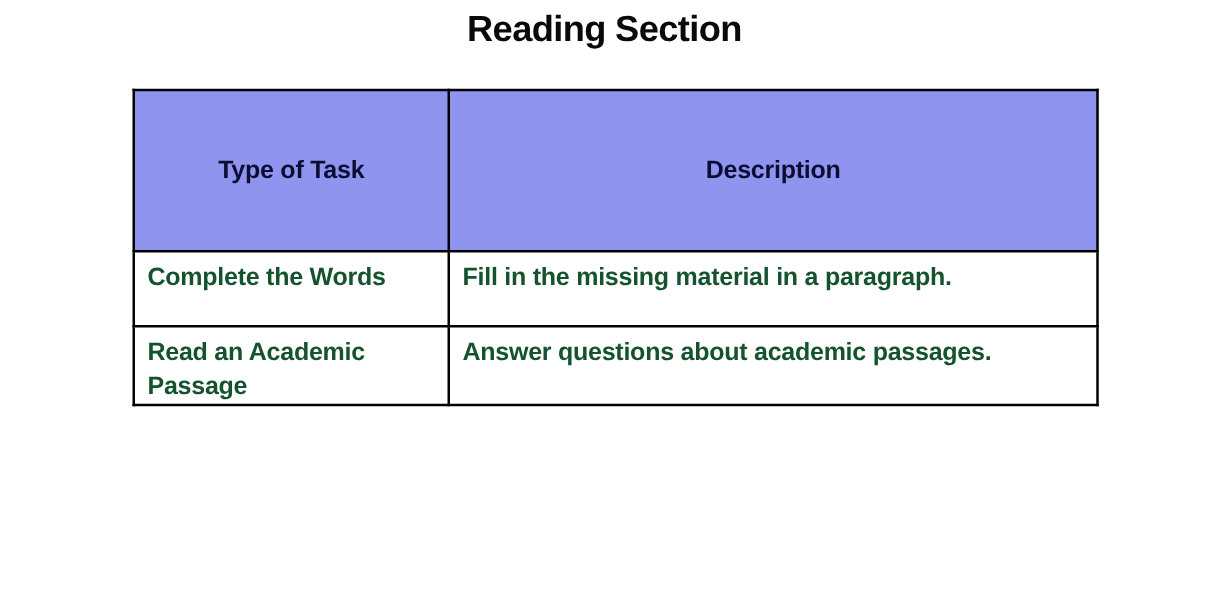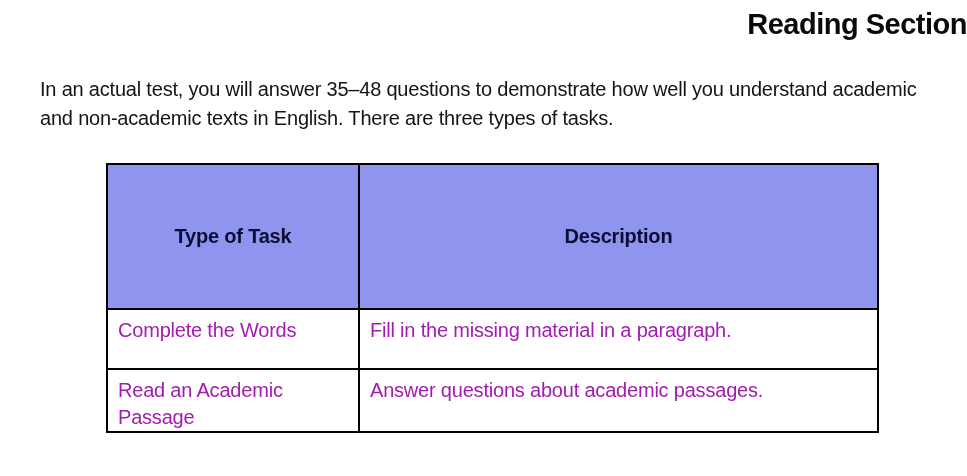--- a/index.html
+++ b/index.html
@@ -14,21 +14,21 @@
   }
 
   .page {
     width: 967px;
     height: 476px;
     position: relative;
   }
 
   .page-title {
     margin-top: 8px;
-    text-align: right;
+    text-align: center;
     font-size: 29px;
     font-weight: 700;
     letter-spacing: -0.5px;
     color: #0a0a0a;
   }
 
   .intro {
     margin: 34px 40px 0 40px;
     width: 880px;
     font-size: 20px;
@@ -48,45 +48,45 @@
   .task-table td {
     border: 2px solid var(--border-color, #000000);
     font-size: 20px;
     letter-spacing: -0.2px;
   }
 
   .task-table col.col-task { width: 252px; }
   .task-table col.col-desc { width: 519px; }
 
   .task-table th {
-    height: 145px;
+    height: 129px;
     background: var(--header-bg, #8f94ee);
     color: var(--header-text, #0d0d33);
     font-weight: 700;
     text-align: center;
     vertical-align: middle;
   }
 
   .task-table td {
     height: 60px;
     vertical-align: top;
     padding: 7px 10px 0 10px;
     line-height: 27px;
     background: #ffffff;
-    color: #a21caf;
+    color: #14532d;
+    font-weight: bold;
   }
 </style>
 </head>
 <body>
 
 <div class="page">
 
   <h1 class="page-title">Reading Section</h1>
 
-  <p class="intro">In an actual test, you will answer 35–48 questions to demonstrate how well you understand academic and non-academic texts in English. There are three types of tasks.</p>
 
   <table class="task-table">
     <colgroup>
       <col class="col-task">
       <col class="col-desc">
     </colgroup>
     <thead>
       <tr>
         <th>Type of Task</th>
         <th>Description</th>

